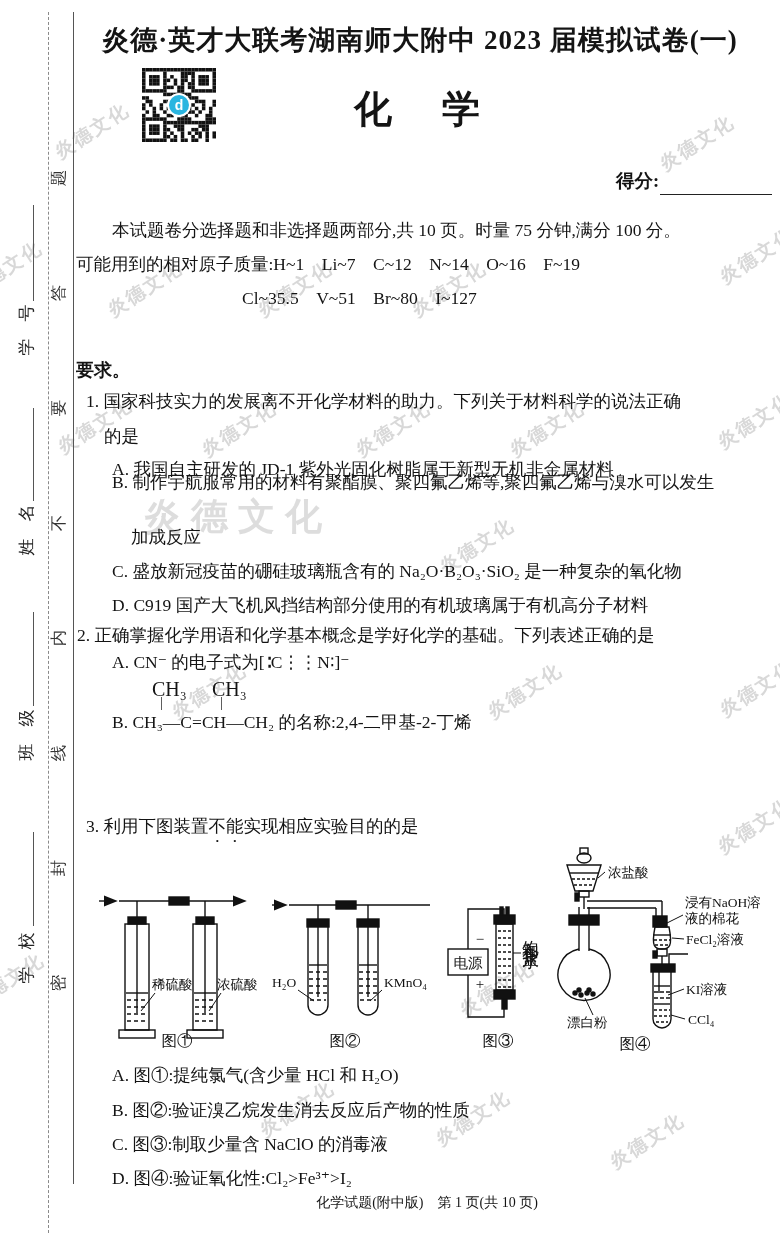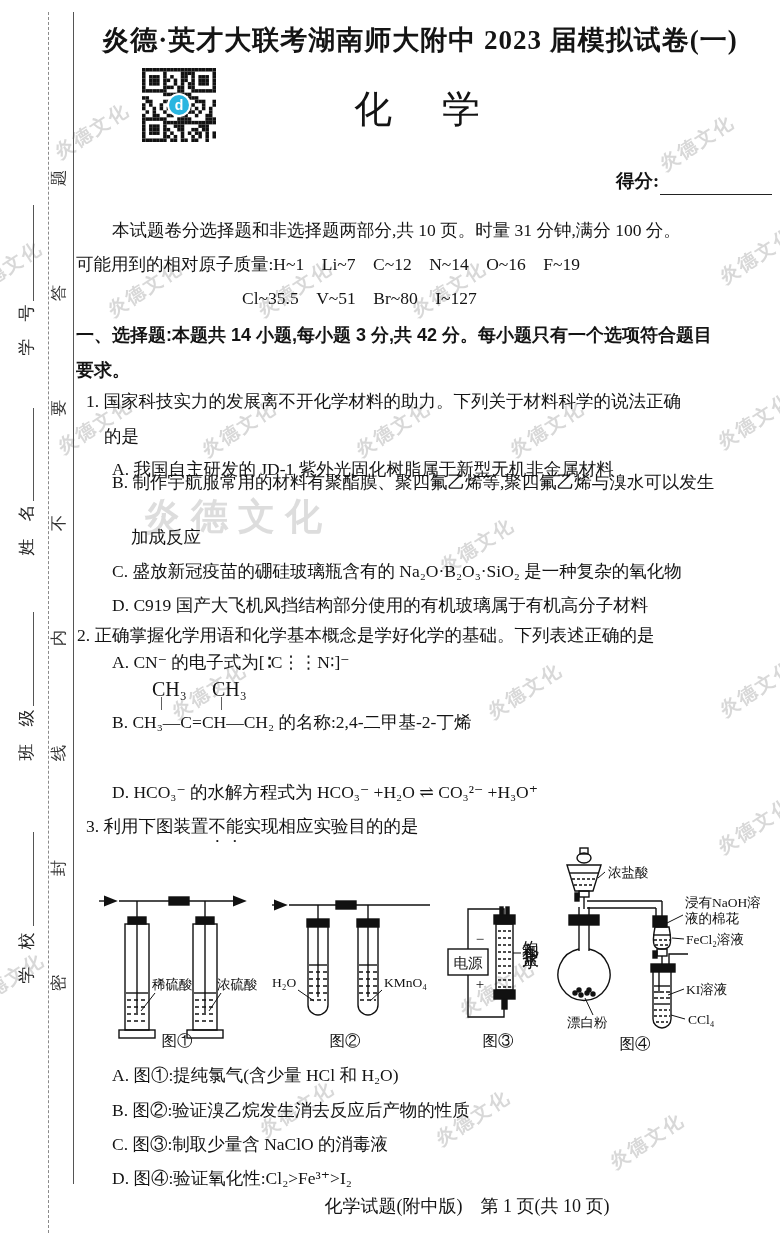--- a/index.html
+++ b/index.html
@@ -2,21 +2,21 @@
 <html><head>
 <meta charset="utf-8">
 <style>
   html,body{margin:0;padding:0;background:#fff;}
   .page{position:relative;width:780px;height:1233px;background:#fff;overflow:hidden;
         font-family:"Liberation Serif","DejaVu Serif",serif;color:#141414;}
   .line{position:absolute;white-space:nowrap;font-size:17.5px;line-height:1.25;color:#141414;}
   .heading{font-weight:bold;font-family:"Liberation Sans","DejaVu Sans",sans-serif;font-size:18px;}
   .examtitle{position:absolute;white-space:nowrap;font-size:27px;font-weight:bold;left:420px;top:22px;
              transform:translateX(-50%);letter-spacing:1px;}
-  .subject{position:absolute;white-space:nowrap;font-size:38px;font-weight:normal;left:420px;top:84px;
+  .subject{position:absolute;white-space:nowrap;font-size:38px;font-weight:bold;left:420px;top:84px;
            transform:translateX(-50%);letter-spacing:6px;}
   .score{position:absolute;left:616px;top:168px;font-size:18.5px;font-weight:bold;}
   .score-line{position:absolute;left:660px;top:194px;width:112px;border-bottom:1.5px solid #222;}
   .vline{position:absolute;border-left:1.5px solid #555;}
   .dashline{position:absolute;border-left:1.5px dashed #8a8a8a;}
   .side-label{position:absolute;white-space:nowrap;font-size:17px;color:#222;
               transform:translate(-50%,-50%) rotate(-90deg);}
   .seal{position:absolute;white-space:nowrap;font-size:16.5px;color:#333;letter-spacing:41px;
         transform:translate(-50%,-50%) rotate(-90deg);}
   .wm{position:absolute;white-space:nowrap;font-size:19px;color:#9a9a9a;opacity:.38;
@@ -28,21 +28,21 @@
   .fig{position:absolute;}
   .fig text{font-size:13.5px;fill:#111;stroke:none;font-family:"Liberation Serif","DejaVu Serif",serif;}
   .fig .cap{font-size:15.5px;}
   .vert-label{position:absolute;writing-mode:vertical-rl;text-orientation:upright;
               font-size:16.5px;letter-spacing:3px;color:#111;}
   .emph{text-emphasis:filled dot #141414;-webkit-text-emphasis:filled dot #141414;
         text-emphasis-position:under left;-webkit-text-emphasis-position:under;}
   .chsub{font-size:20px;}
   .qr{position:absolute;left:142px;top:68px;width:74px;height:74px;}
   .footer{position:absolute;left:427px;top:1194px;transform:translateX(-50%);
-          font-size:18px;white-space:nowrap;margin-left:40px;}
+          font-size:14px;white-space:nowrap;}
 </style>
 </head>
 <body>
 
 <div class="page">
 
   <div id="wm-layer">
       <div class="wm" style="left: 50px; top: 118px;">炎德文化</div>
       <div class="wm" style="left: 655px; top: 130px;">炎德文化</div>
       <div class="wm" style="left: -37px; top: 256px;">炎德文化</div>
@@ -316,43 +316,41 @@
       <rect x="52.86" y="70.48" width="3.52" height="3.52" fill="#111"></rect>
       <rect x="63.43" y="70.48" width="3.52" height="3.52" fill="#111"></rect>
       <circle cx="37" cy="37" r="12" fill="#fff"></circle>
       <circle cx="37" cy="37" r="10" fill="#2ab5e0"></circle>
       <text x="37" y="42" text-anchor="middle" font-size="14" font-weight="bold" fill="#fff" font-family="Liberation Sans, DejaVu Sans, sans-serif">d</text>
     </svg>
   <div class="subject">化　学</div>
   <div class="score">得分:</div>
   <div class="score-line"></div>
 
-  <div class="line" style="left:112px;top:220px">本试题卷分选择题和非选择题两部分,共 10 页。时量 31 分钟,满分 100 分。</div>
+  <div class="line" style="left:112px;top:220px">本试题卷分选择题和非选择题两部分,共 10 页。时量 75 分钟,满分 100 分。</div>
   <div class="line" style="left:76px;top:254px">可能用到的相对原子质量:H~1　Li~7　C~12　N~14　O~16　F~19</div>
   <div class="line" style="left:242px;top:288px">Cl~35.5　V~51　Br~80　I~127</div>
 
-  <div class="line heading" style="left:76px;top:324px">一、选择题:本题共 14 小题,每小题 3 分,共 42 分。每小题只有一个选项符合题目</div>
   <div class="line heading" style="left:76px;top:359px">要求。</div>
 
   <div class="line" style="left:86px;top:391px">1. 国家科技实力的发展离不开化学材料的助力。下列关于材料科学的说法正确</div>
   <div class="line" style="left:104px;top:426px">的是</div>
   <div class="line" style="left:112px;top:459px">A. 我国自主研发的 JD-1 紫外光固化树脂属于新型无机非金属材料</div>
   <div class="line" style="left:112px;top:472px">B. 制作宇航服常用的材料有聚酯膜、聚四氟乙烯等,聚四氟乙烯与溴水可以发生</div>
   <div class="line" style="left:131px;top:527px">加成反应</div>
   <div class="line" style="left:112px;top:561px">C. 盛放新冠疫苗的硼硅玻璃瓶含有的 Na₂O·B₂O₃·SiO₂ 是一种复杂的氧化物</div>
   <div class="line" style="left:112px;top:595px">D. C919 国产大飞机风挡结构部分使用的有机玻璃属于有机高分子材料</div>
 
   <div class="line" style="left:77px;top:625px">2. 正确掌握化学用语和化学基本概念是学好化学的基础。下列表述正确的是</div>
   <div class="line" style="left:112px;top:652px">A. CN⁻ 的电子式为[∶C⋮⋮N∶]⁻</div>
   <div class="line chsub" style="left:152px;top:677px">CH₃</div>
   <div class="line chsub" style="left:212px;top:677px">CH₃</div>
   <div class="line" style="left:160px;top:694px;font-size:14px">|</div>
   <div class="line" style="left:220px;top:694px;font-size:14px">|</div>
   <div class="line" style="left:112px;top:712px">B. CH₃—C=CH—CH₂ 的名称:2,4-二甲基-2-丁烯</div>
-  <div class="line" style="left:112px;top:782px">D. HCO₃⁻ 的水解方程式为 HCO₃⁻ +H₂O ⇌ CO₃²⁻ +H₃O⁺</div>
 
   <div class="line" style="left:86px;top:816px"><span>3. 利用下图装置</span><span class="emph">不能</span><span>实现相应实验目的的是</span></div>
 
   <svg class="fig" style="left:97px;top:889px" width="175" height="162" viewBox="0 0 175 162">
     <defs>
       <marker id="arr" markerWidth="10" markerHeight="8" refX="8" refY="4" orient="auto">
           <path d="M0,0 L10,4 L0,8 Z" fill="#111"></path>
         </marker>
     </defs>
     <g stroke="#111" stroke-width="1.4" fill="none">

